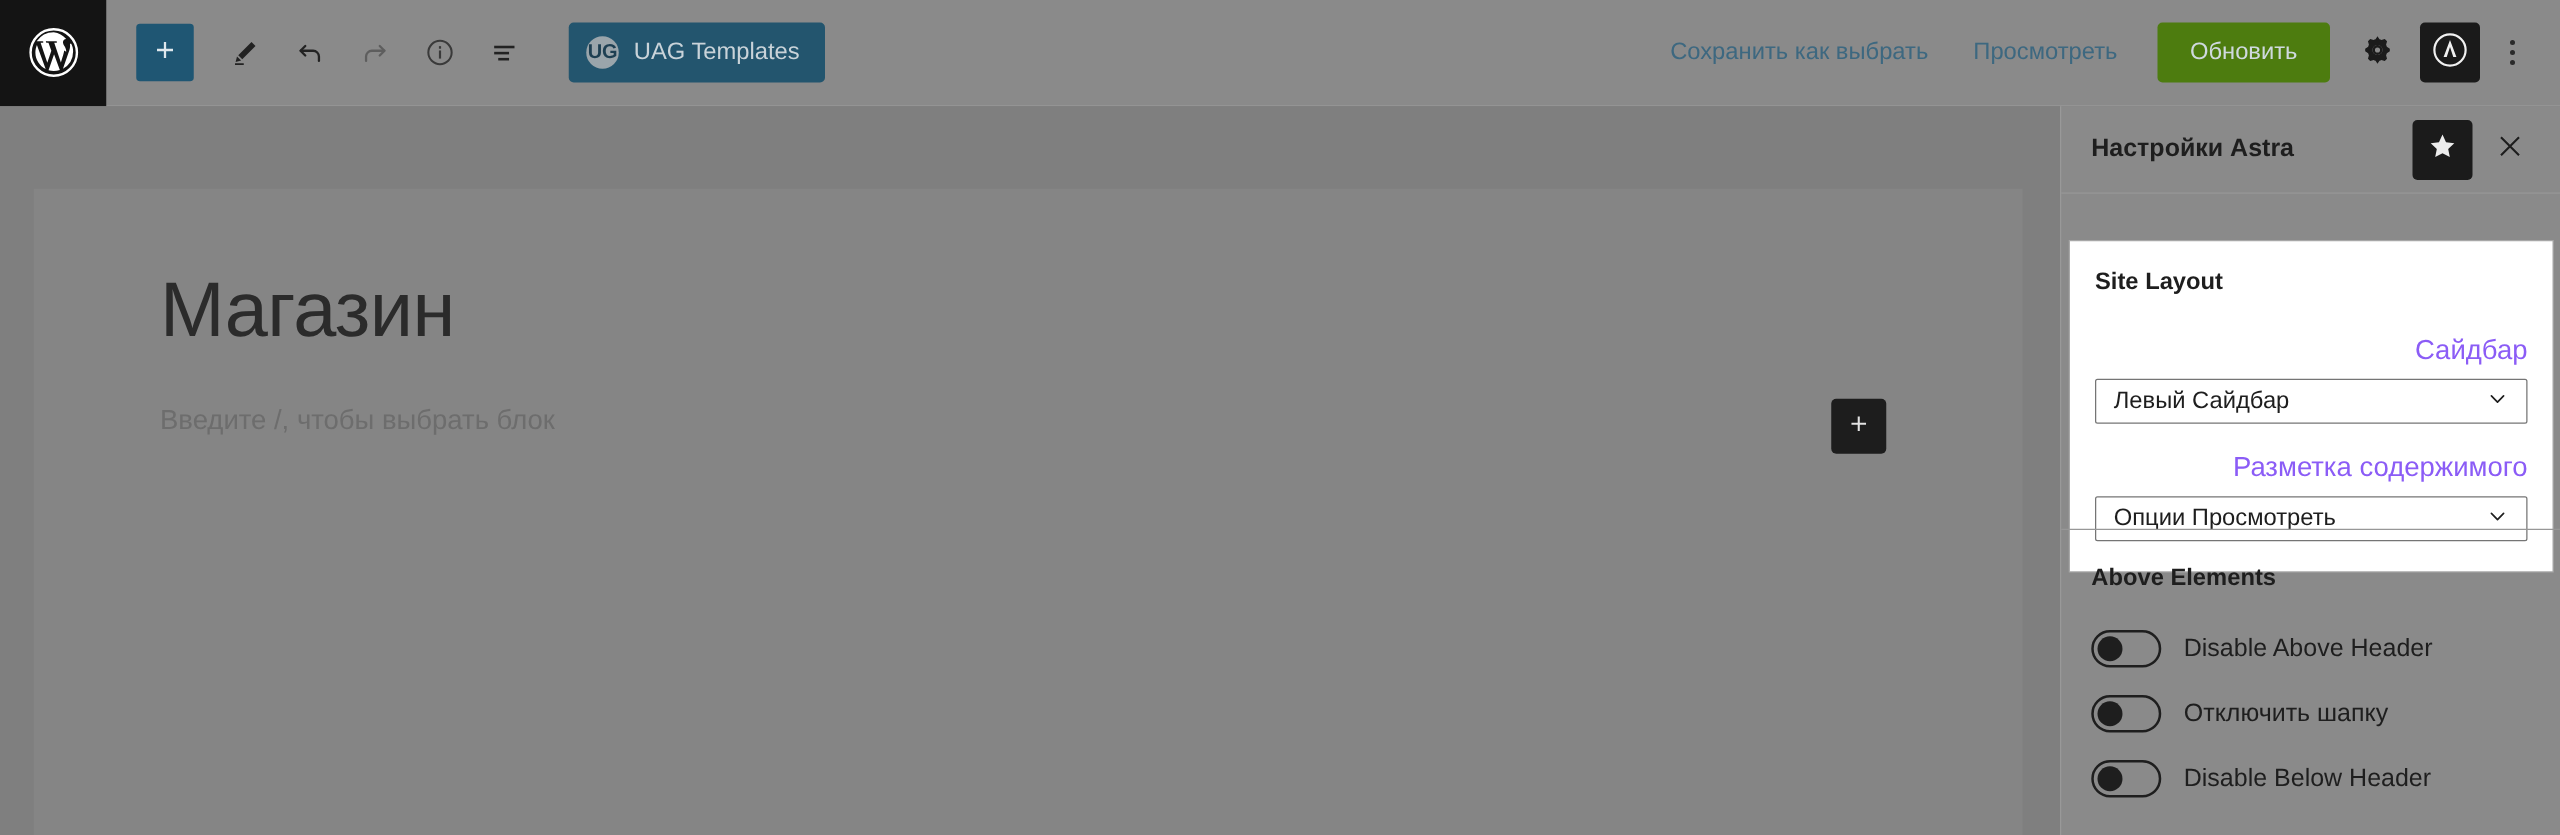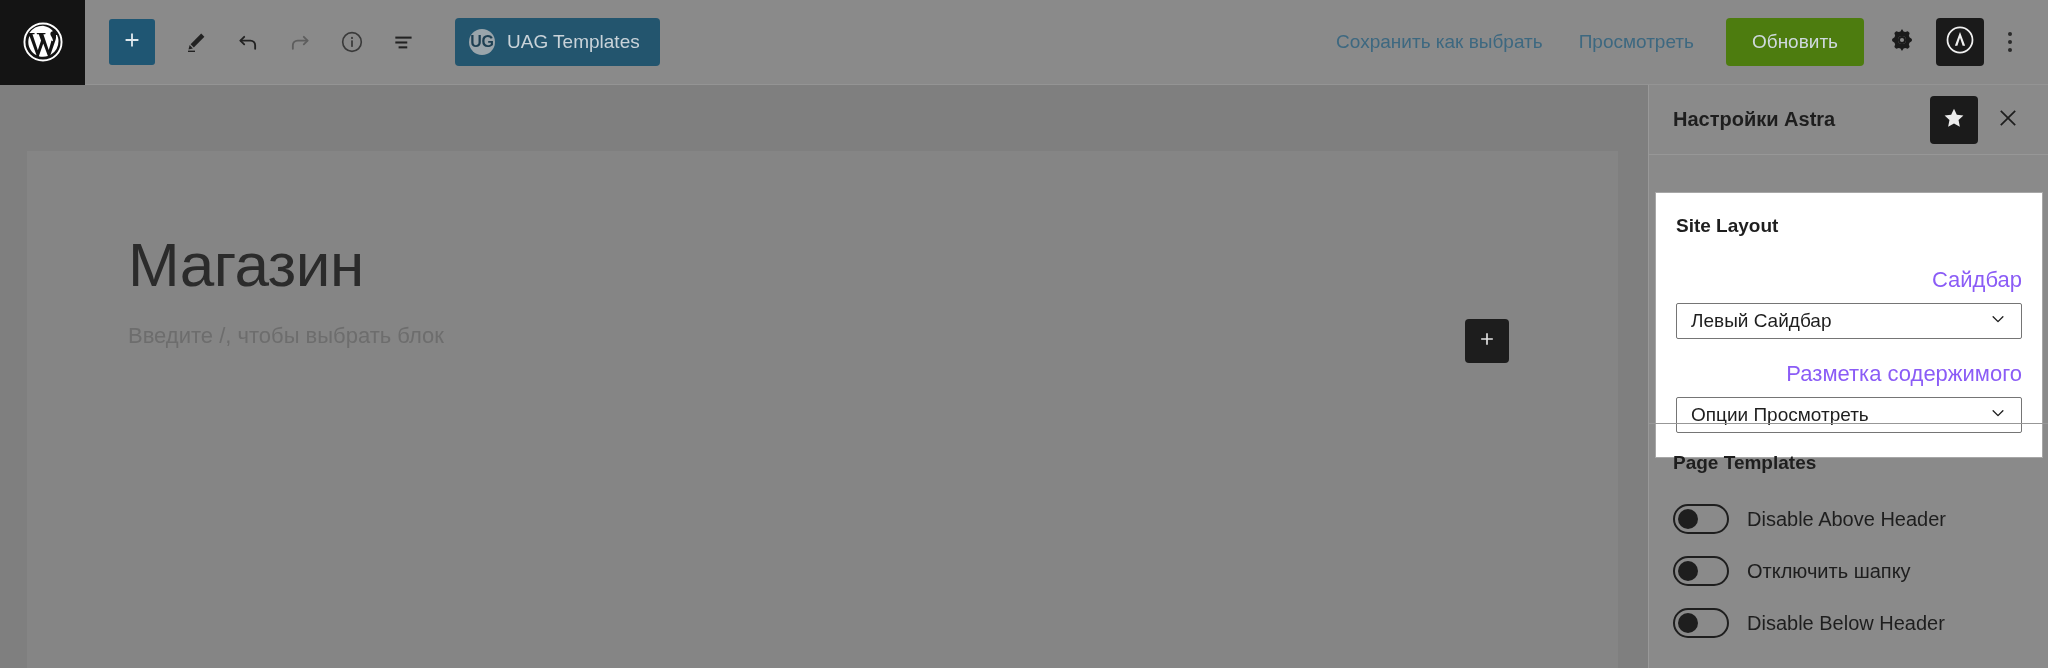--- a/index.html
+++ b/index.html
@@ -181,21 +181,21 @@
     left: 27px;
     top: 66px;
     width: 1591px;
     height: 520px;
     background: #858585;
   }
 
   .post-title {
     position: absolute;
     left: 101px;
-    top: 80px;
+    top: 64px;
     font-size: 62px;
     color: #2b2b2b;
     font-weight: normal;
     letter-spacing: -0.5px;
     line-height: 1.1;
   }
 
   .block-placeholder {
     position: absolute;
     left: 101px;
@@ -517,21 +517,21 @@
         <span class="select-value">Опции Просмотреть</span>
         <span>
           <svg width="18" height="18" viewBox="0 0 24 24">
             <path d="M5.5 9l6.5 6.5L18.5 9" fill="none" stroke="#1e1e1e" stroke-width="1.8" stroke-linecap="round" stroke-linejoin="round"></path>
           </svg>
         </span>
       </div>
     </div>
 
     <div class="page-elements">
-      <div class="pe-heading">Page Templates</div>
+      <div class="pe-heading">Above Elements</div>
 
       <div class="toggle-row">
         <span class="toggle">
             <span class="knob"></span>
           </span>
         <span class="toggle-label">Disable Above Header</span>
       </div>
 
       <div class="toggle-row">
         <span class="toggle">

